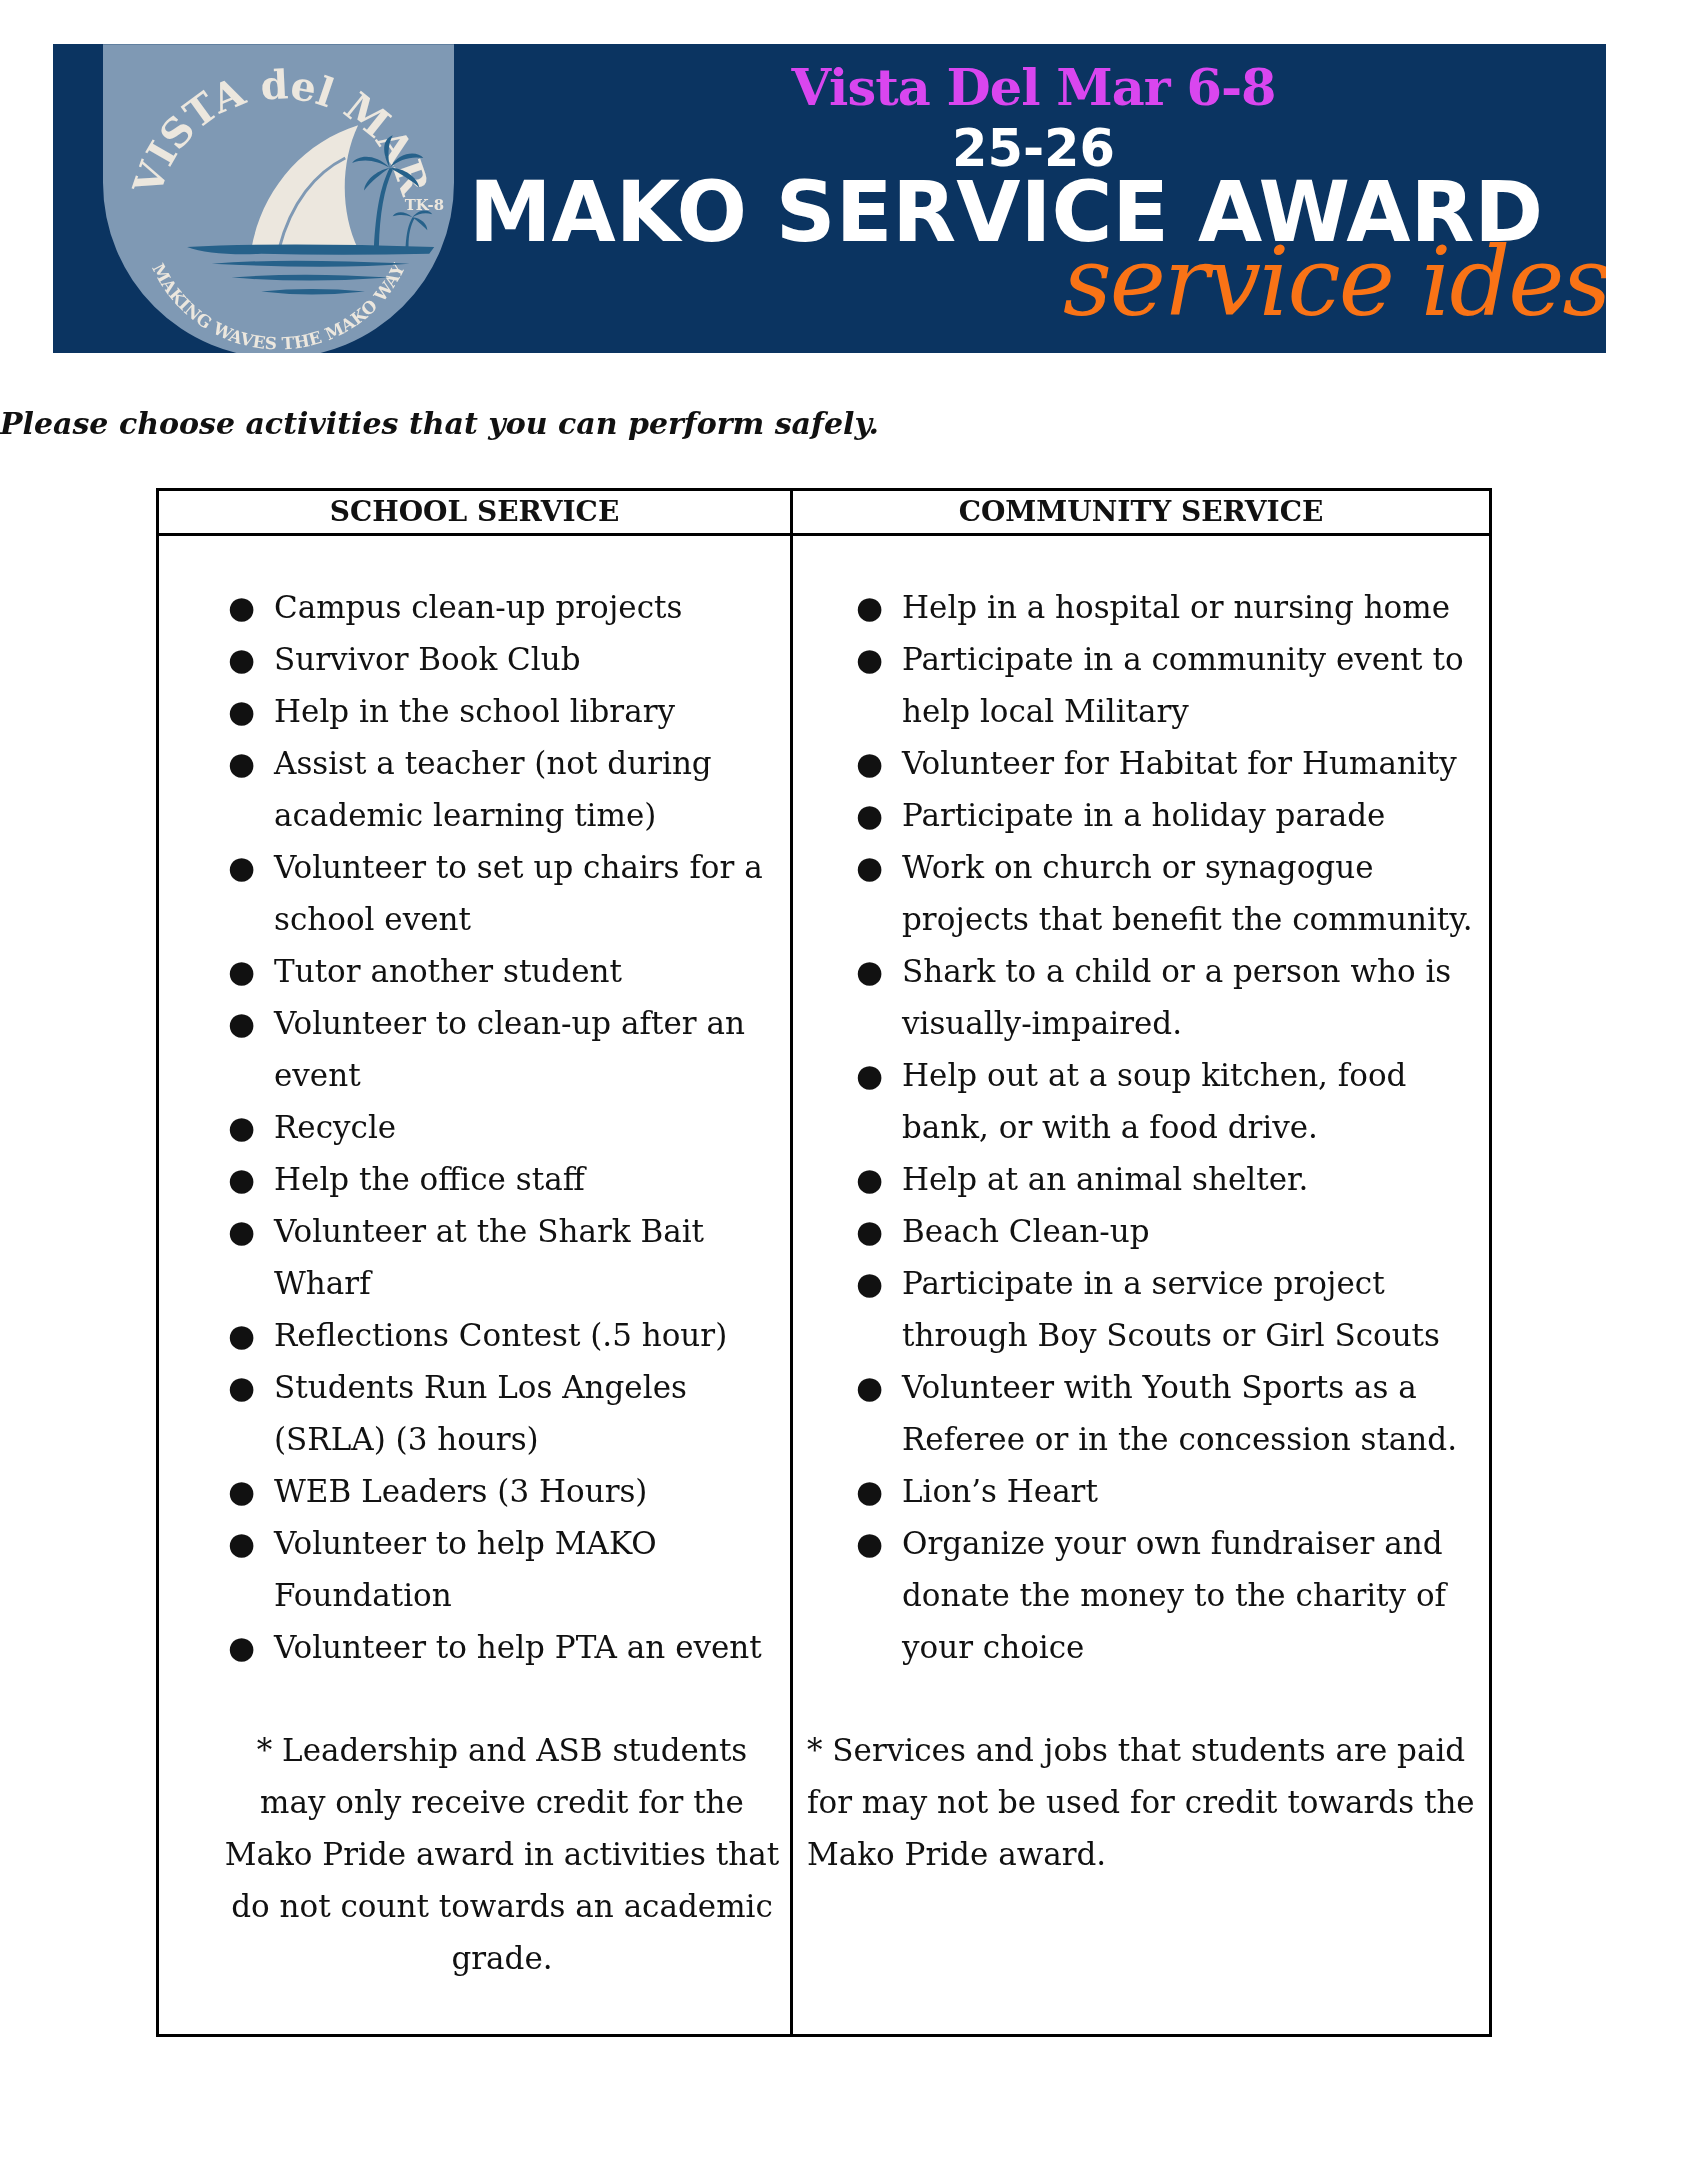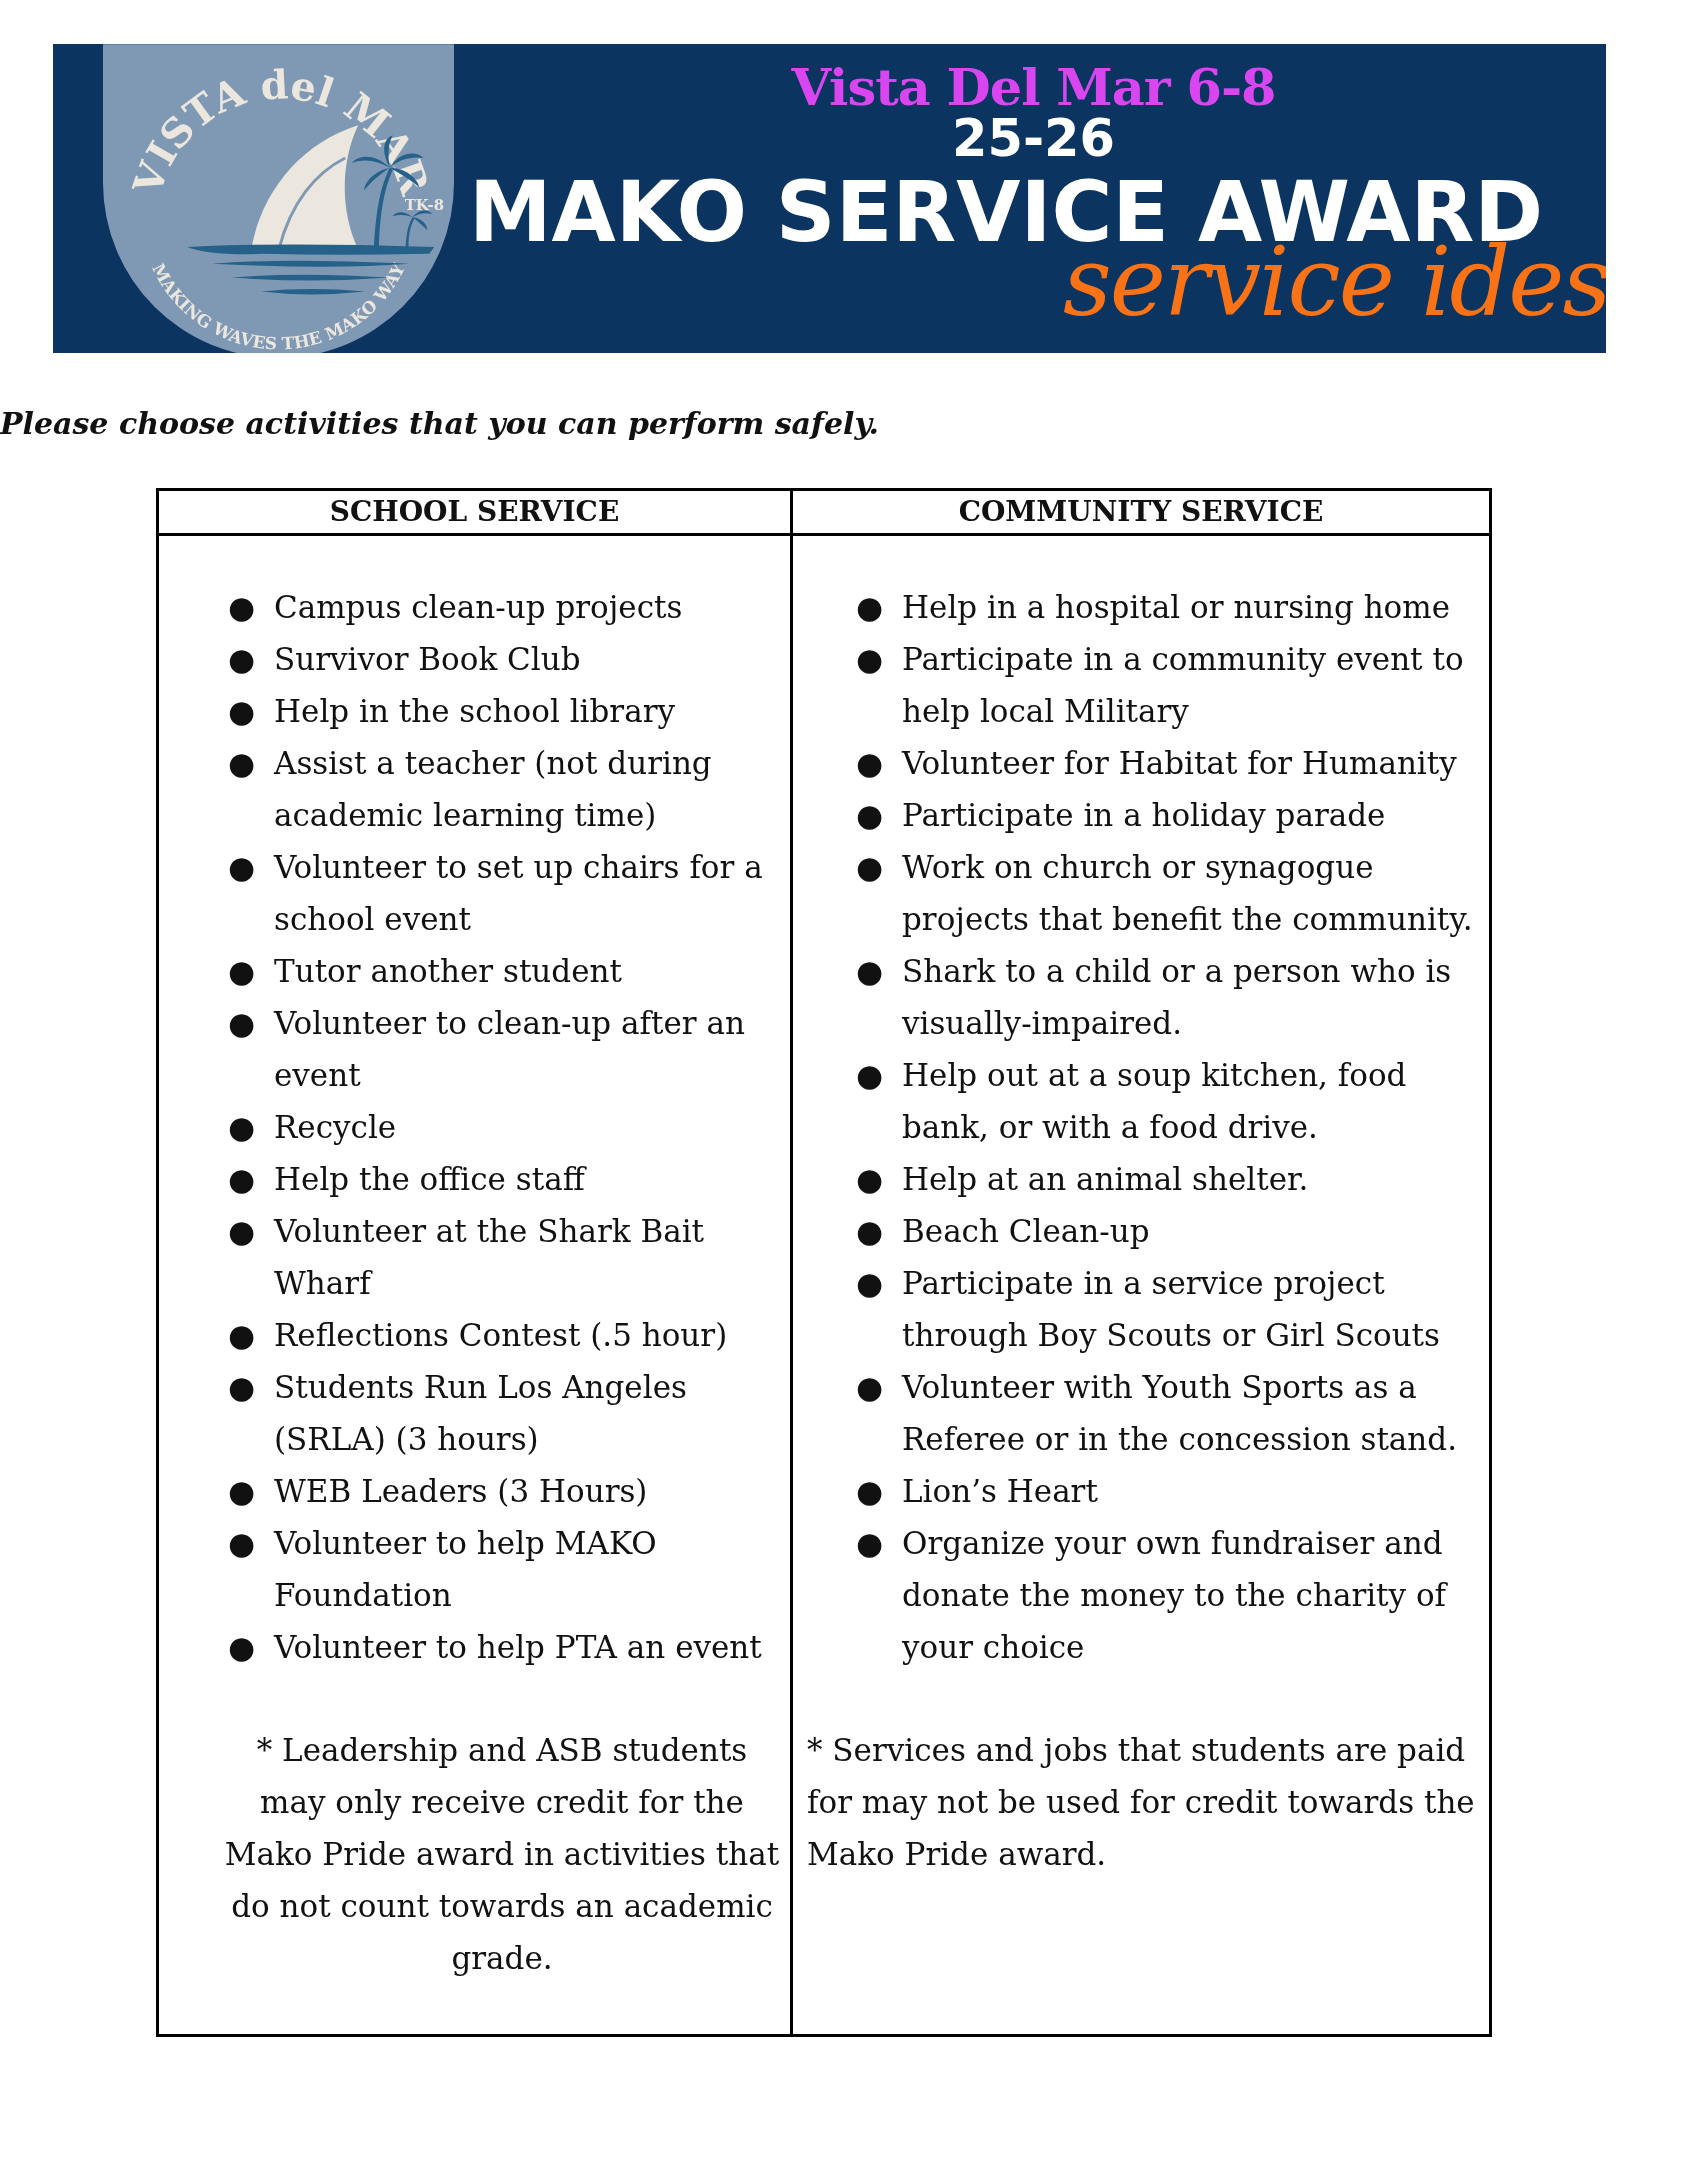--- a/index.html
+++ b/index.html
@@ -4,21 +4,21 @@
 <style>
   html, body { margin: 0; padding: 0; background: #ffffff; }
   body { width: 1683px; height: 2178px; position: relative; overflow: hidden;
          font-family: "DejaVu Serif", "Liberation Serif", serif; color: #111; }
   .banner { position: absolute; left: 53px; top: 44px; width: 1553px; height: 309px;
             background: #0b3461; overflow: hidden; }
   .shield { position: absolute; left: 50px; top: 0; width: 351px; height: 309px; }
   .hdr-line1 { position: absolute; left: 416px; width: 1129px; top: 14px; text-align: center;
                color: #d946ef; font-family: "DejaVu Serif", serif; font-size: 51px; font-weight: bold;
                letter-spacing: -1px; line-height: 59px; }
-  .hdr-line2 { position: absolute; left: 416px; width: 1129px; top: 65px; text-align: center;
+  .hdr-line2 { position: absolute; left: 416px; width: 1129px; top: 75px; text-align: center;
                color: #fff; font-family: "DejaVu Sans", sans-serif; font-size: 51px; font-weight: bold;
                line-height: 59px; }
   .hdr-title { position: absolute; left: 416px; width: 1129px; top: 119px; 
                color: #fff; font-family: "DejaVu Sans", sans-serif; font-size: 83px; font-weight: bold;
                line-height: 99px; letter-spacing: 0px; white-space: nowrap; }
   .hdr-script { position: absolute; left: 1010px; top: 184px; color: #f97316;
                 font-family: "DejaVu Serif", serif; font-style: italic; font-size: 95px;
                 line-height: 109px; letter-spacing: -2px; white-space: nowrap; }
   .subtitle { position: absolute; left: 0; width: 1653px; top: 404px; text-align: left;
               font-style: italic; font-weight: bold; font-size: 30px; line-height: 40px; }

